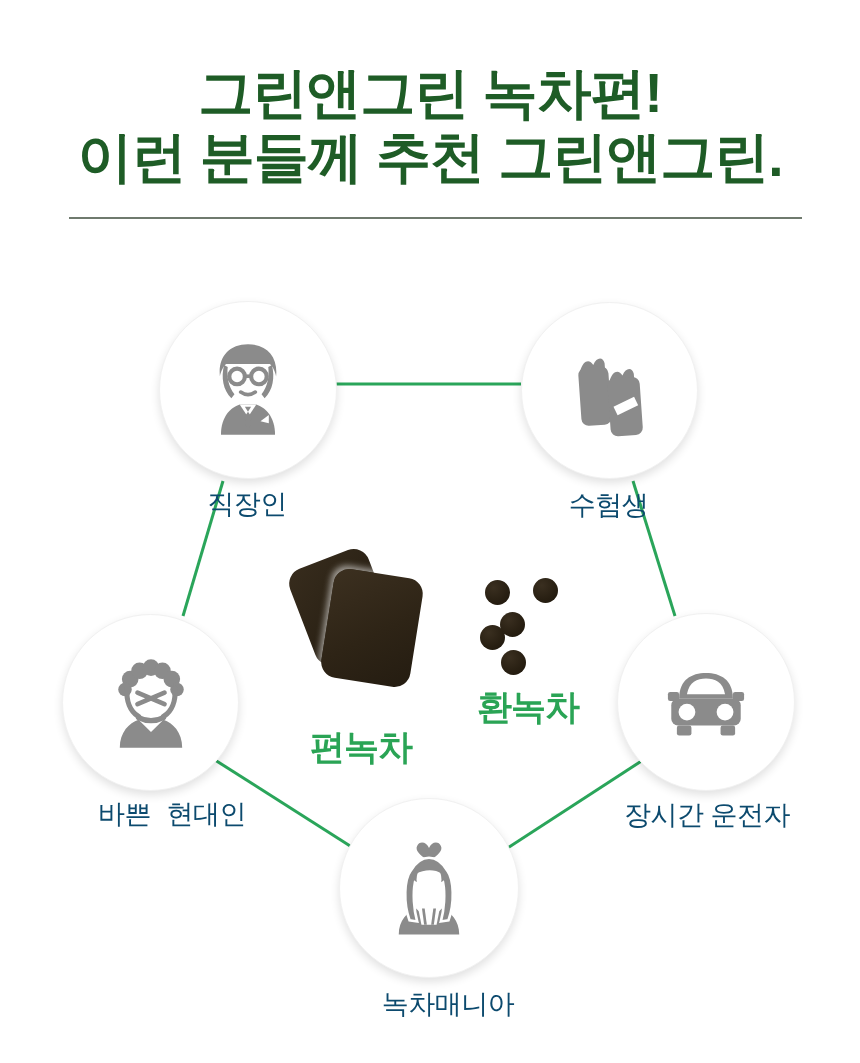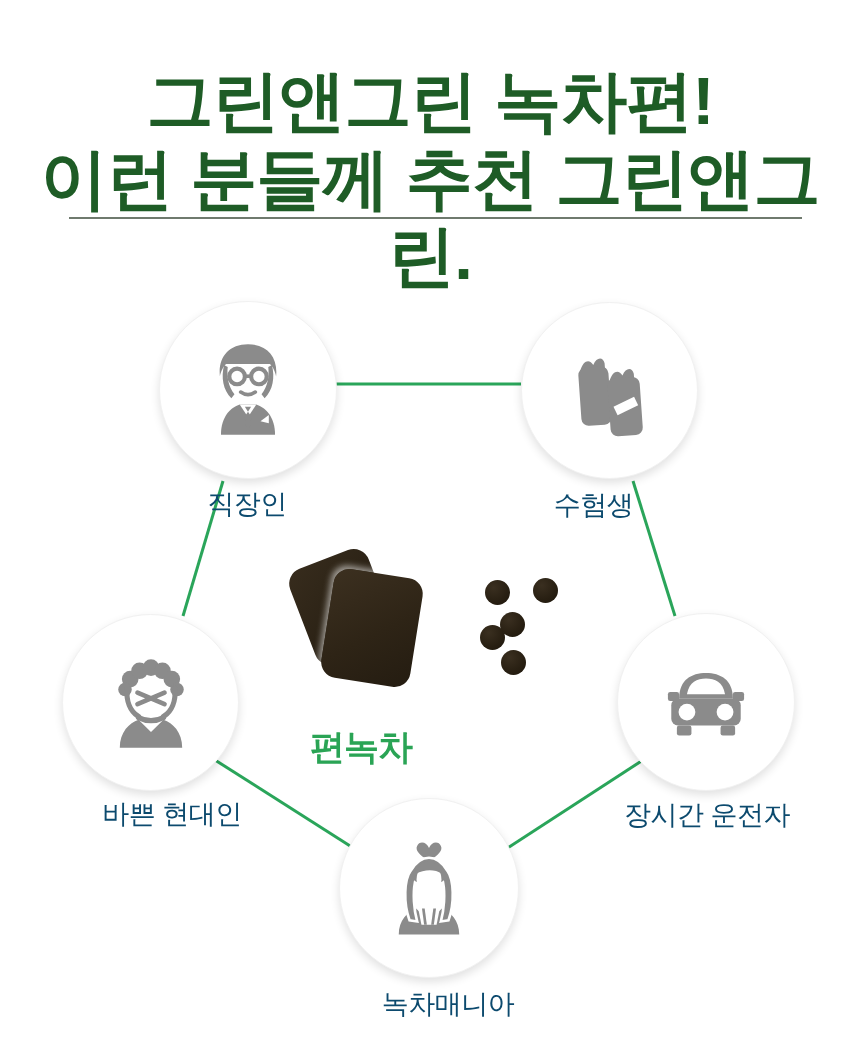--- a/index.html
+++ b/index.html
@@ -10,21 +10,21 @@
     background:#ffffff;
     overflow:hidden;
     font-family:"Liberation Sans","DejaVu Sans",sans-serif;
   }
   
   .title-block{
     position:absolute;top:62px;left:0;width:100%;
     text-align:center;
     color:#1e5c26;
     font-weight:900;
-    font-size:67px;
+    font-size:55px;
     line-height:1.16;
     letter-spacing:-1px;
   }
   .divider{
     position:absolute;top:217px;left:69px;width:733px;height:2px;
     background:#6f7a6e;
   }
   
   .connectors{position:absolute;top:0;left:0;width:860px;height:1063px;}
   .connectors line{stroke:#2aa55a;stroke-width:3;}
@@ -41,23 +41,23 @@
     position:absolute;
     text-align:center;
     color:#0c4a6e;
     font-size:27px;
     letter-spacing:-0.5px;
     white-space:nowrap;
   }
   .c-office{left:159px;top:301px;width:176px;height:176px;}
   .l-office{left:159px;top:486px;width:176px;}
   .c-exam{left:521px;top:302px;width:175px;height:175px;}
-  .l-exam{left:506px;top:487px;width:175px;}
+  .l-exam{left:521px;top:487px;width:175px;}
   .c-busy{left:62px;top:614px;width:175px;height:175px;}
-  .l-busy{left:82px;top:796px;width:180px;}
+  .l-busy{left:82px;top:796px;width:180px;font-family:Liberation Mono, monospace;}
   .c-driver{left:617px;top:613px;width:176px;height:176px;}
   .l-driver{left:619px;top:797px;width:176px;}
   .c-mania{left:339px;top:798px;width:178px;height:178px;}
   .l-mania{left:360px;top:986px;width:176px;}
   .icon-svg{display:block;}
   
   .slab{
     position:absolute;
     border-radius:16px;
   }
@@ -206,14 +206,15 @@
   <div class="slab slab-front"></div>
   <div class="product-label pl-pyeon">편녹차</div>
 
   <div class="pills">
     <div class="pill pill1"></div>
     <div class="pill pill2"></div>
     <div class="pill pill3"></div>
     <div class="pill pill4"></div>
     <div class="pill pill5"></div>
   </div>
+  <div class="product-label pl-hwan">환녹차</div>
 
 </div>
 
 </body></html>

